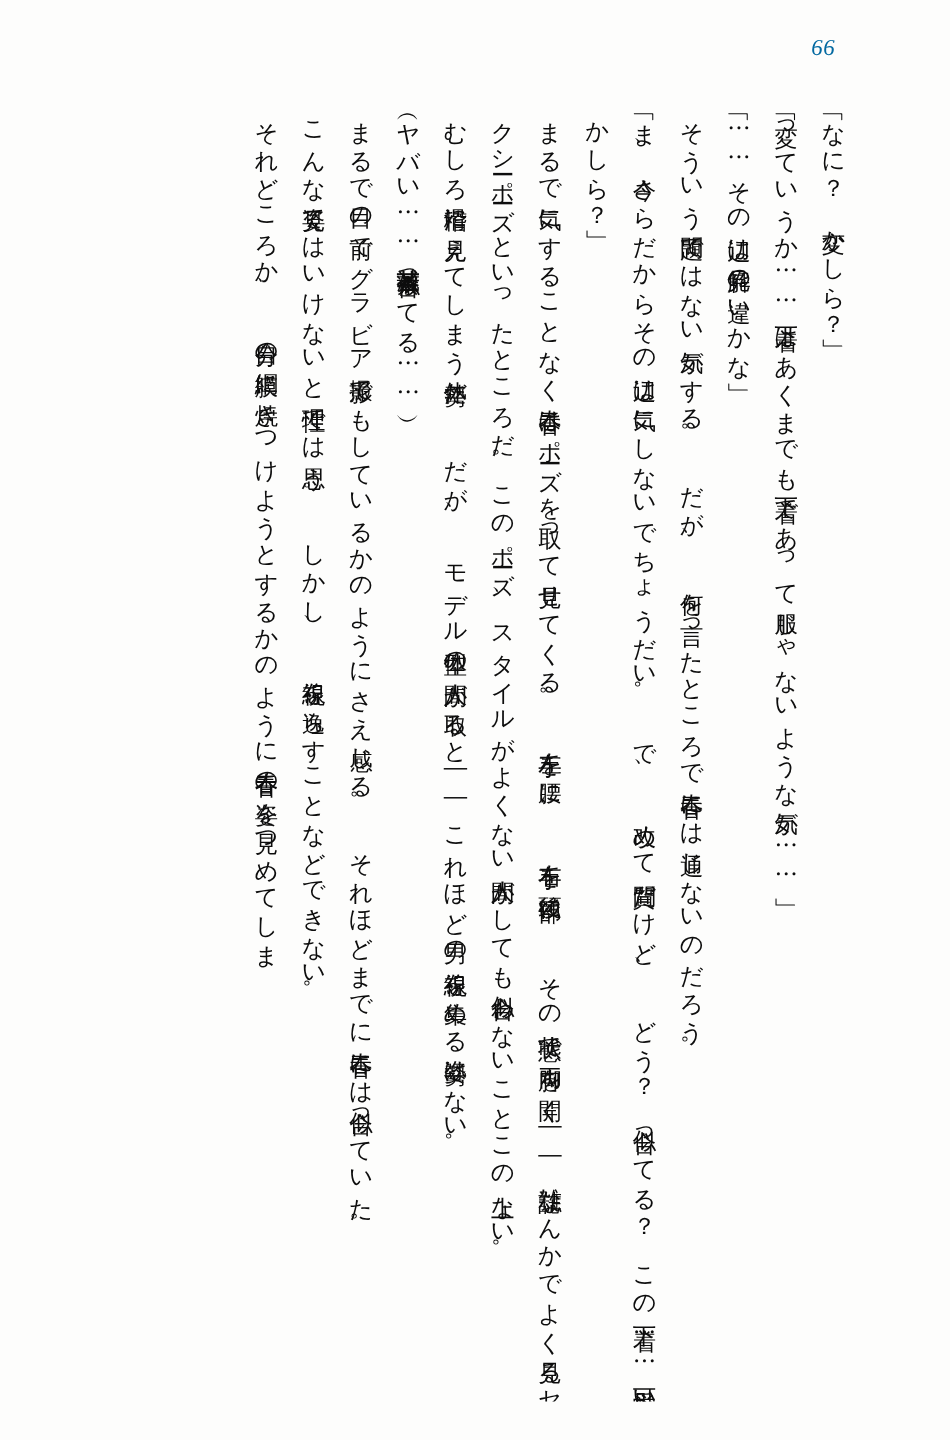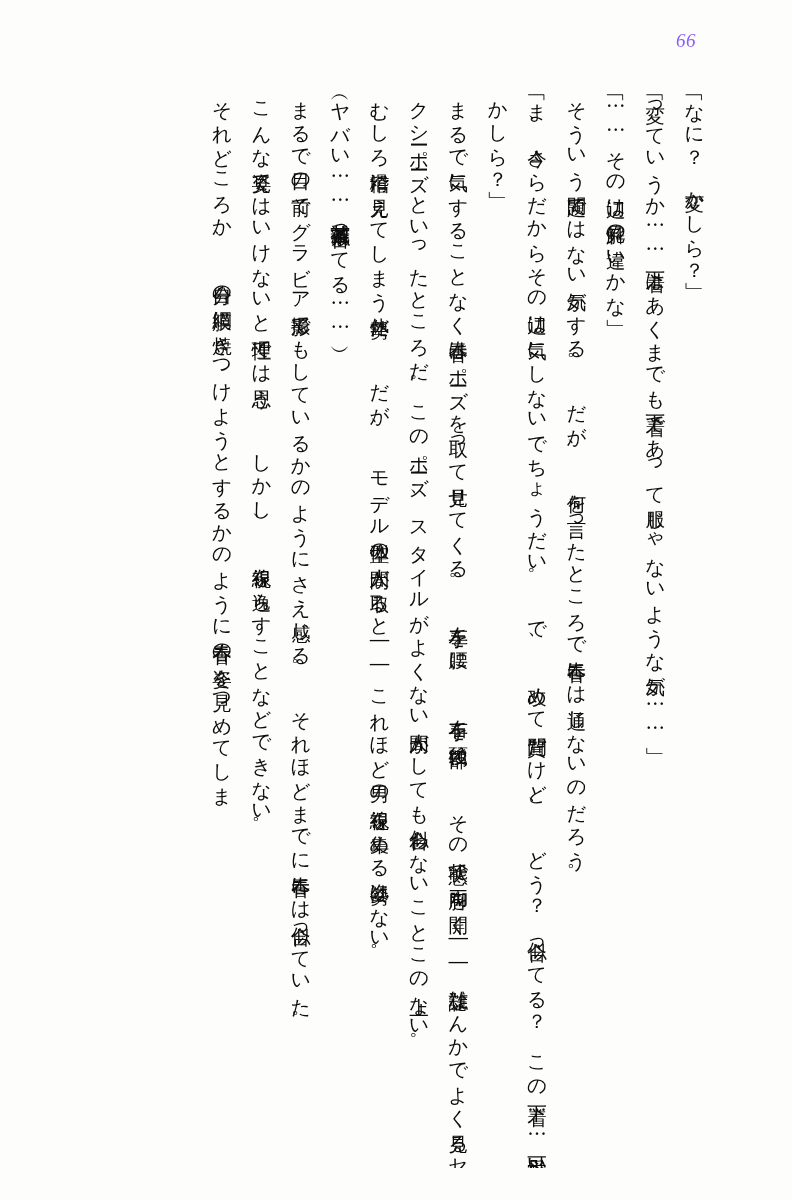--- a/index.html
+++ b/index.html
@@ -20,21 +20,21 @@
     inset: 0;
     background: #fdfdfc;
   }
   .page-number {
     position: absolute;
     top: 30px;
     right: 96px;
     font-size: 19px;
     font-style: italic;
     font-family: "Liberation Serif", "DejaVu Serif", serif;
-    color: #8b5cf6;
+    color: #0369a1;
     letter-spacing: 0.5px;
   }
   .body-text {
     position: absolute;
     top: 88px;
     left: 30px;
     right: 78px;
     height: 1080px;
     writing-mode: vertical-rl;
     text-orientation: upright;

